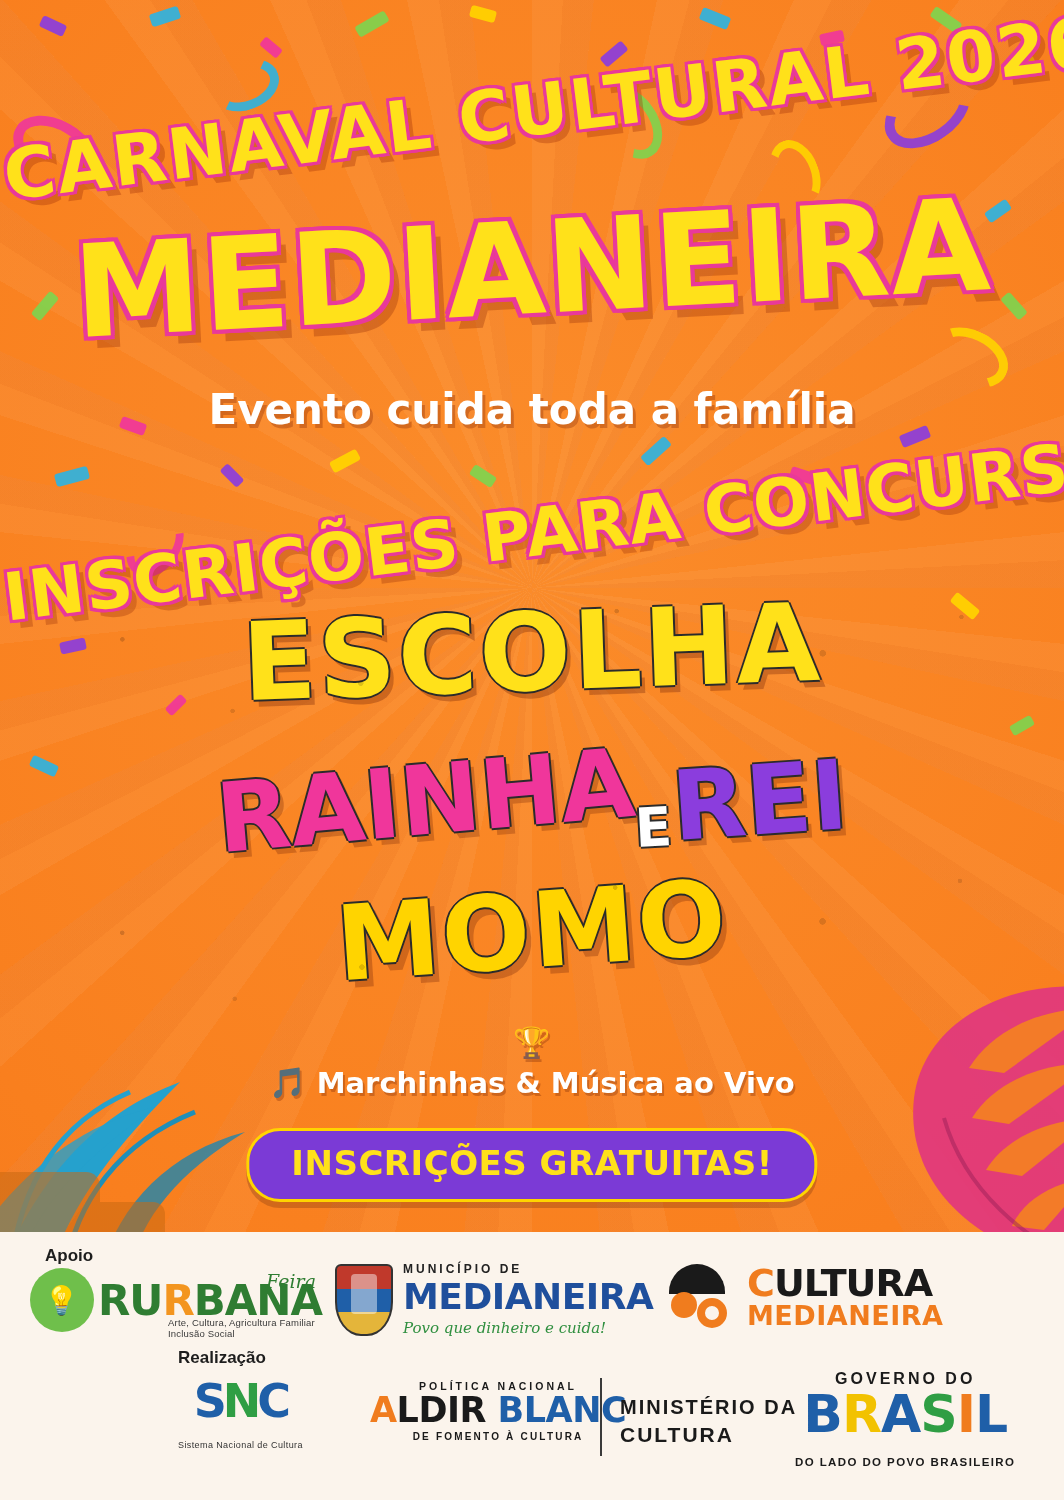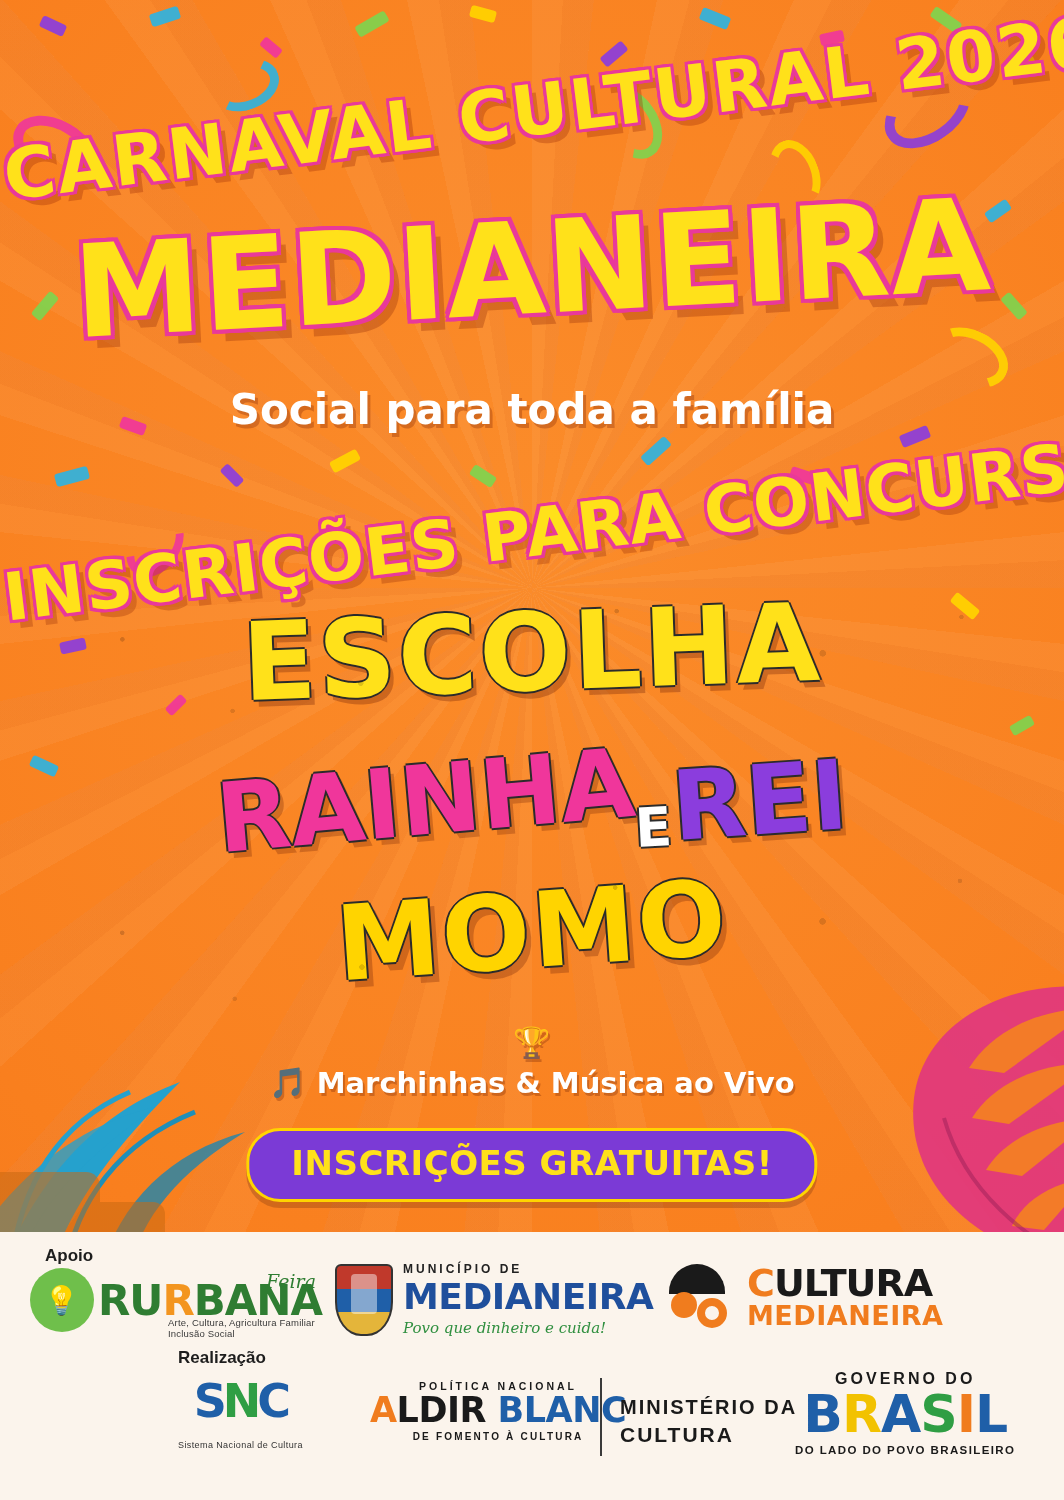--- a/index.html
+++ b/index.html
@@ -348,21 +348,21 @@
   .gov .brasil {
     font-family: "DejaVu Sans", sans-serif; font-size: 52px; font-weight: 800;
     letter-spacing: -1px; line-height: 1;
   }
   .gov .brasil .b { color: #1f5fa8; }
   .gov .brasil .r { color: #f2c200; }
   .gov .brasil .a { color: #1f5fa8; }
   .gov .brasil .s { color: #2f9e44; }
   .gov .brasil .i { color: #f07c1e; }
   .gov .brasil .l { color: #1f5fa8; }
-  .gov .g2 { font-size: 11.5px; letter-spacing: 1.4px; color: #1a1a1a; font-weight: 700; margin-top: 4px; }
+  .gov .g2 { font-size: 11.5px; letter-spacing: 1.4px; color: #1a1a1a; font-weight: 700; margin-top: 16px; }
 </style>
 </head>
 <body>
 
 <div class="poster">
 
   <div class="rays"></div>
   <div class="rays2"></div>
 
   <div class="confetti">
@@ -429,21 +429,21 @@
       <path d="M250 150 C200 152 160 172 142 202 L178 208 Z"></path>
       <path d="M245 210 C205 215 178 235 168 258 L200 262 Z"></path>
     </g>
     <g fill="#9c1f57" opacity=".5">
       <path d="M250 300 C180 275 120 220 100 150" stroke="#9c1f57" stroke-width="4" fill="none"></path>
     </g>
   </svg>
 
   <div class="arc-top">CARNAVAL CULTURAL 2026</div>
   <div class="title-main">MEDIANEIRA</div>
-  <div class="subtitle">Social para toda a família</div>
+  <div class="subtitle">Evento cuida toda a família</div>
   <div class="arc-insc">INSCRIÇÕES PARA CONCURSOS</div>
 
   <div class="stamp escolha">ESCOLHA</div>
 
   <div class="rainha-row">
     <span class="rainha">RAINHA</span><span class="e-small">E</span><span class="rei">REI</span>
   </div>
 
   <div class="stamp momo">MOMO</div>
 

